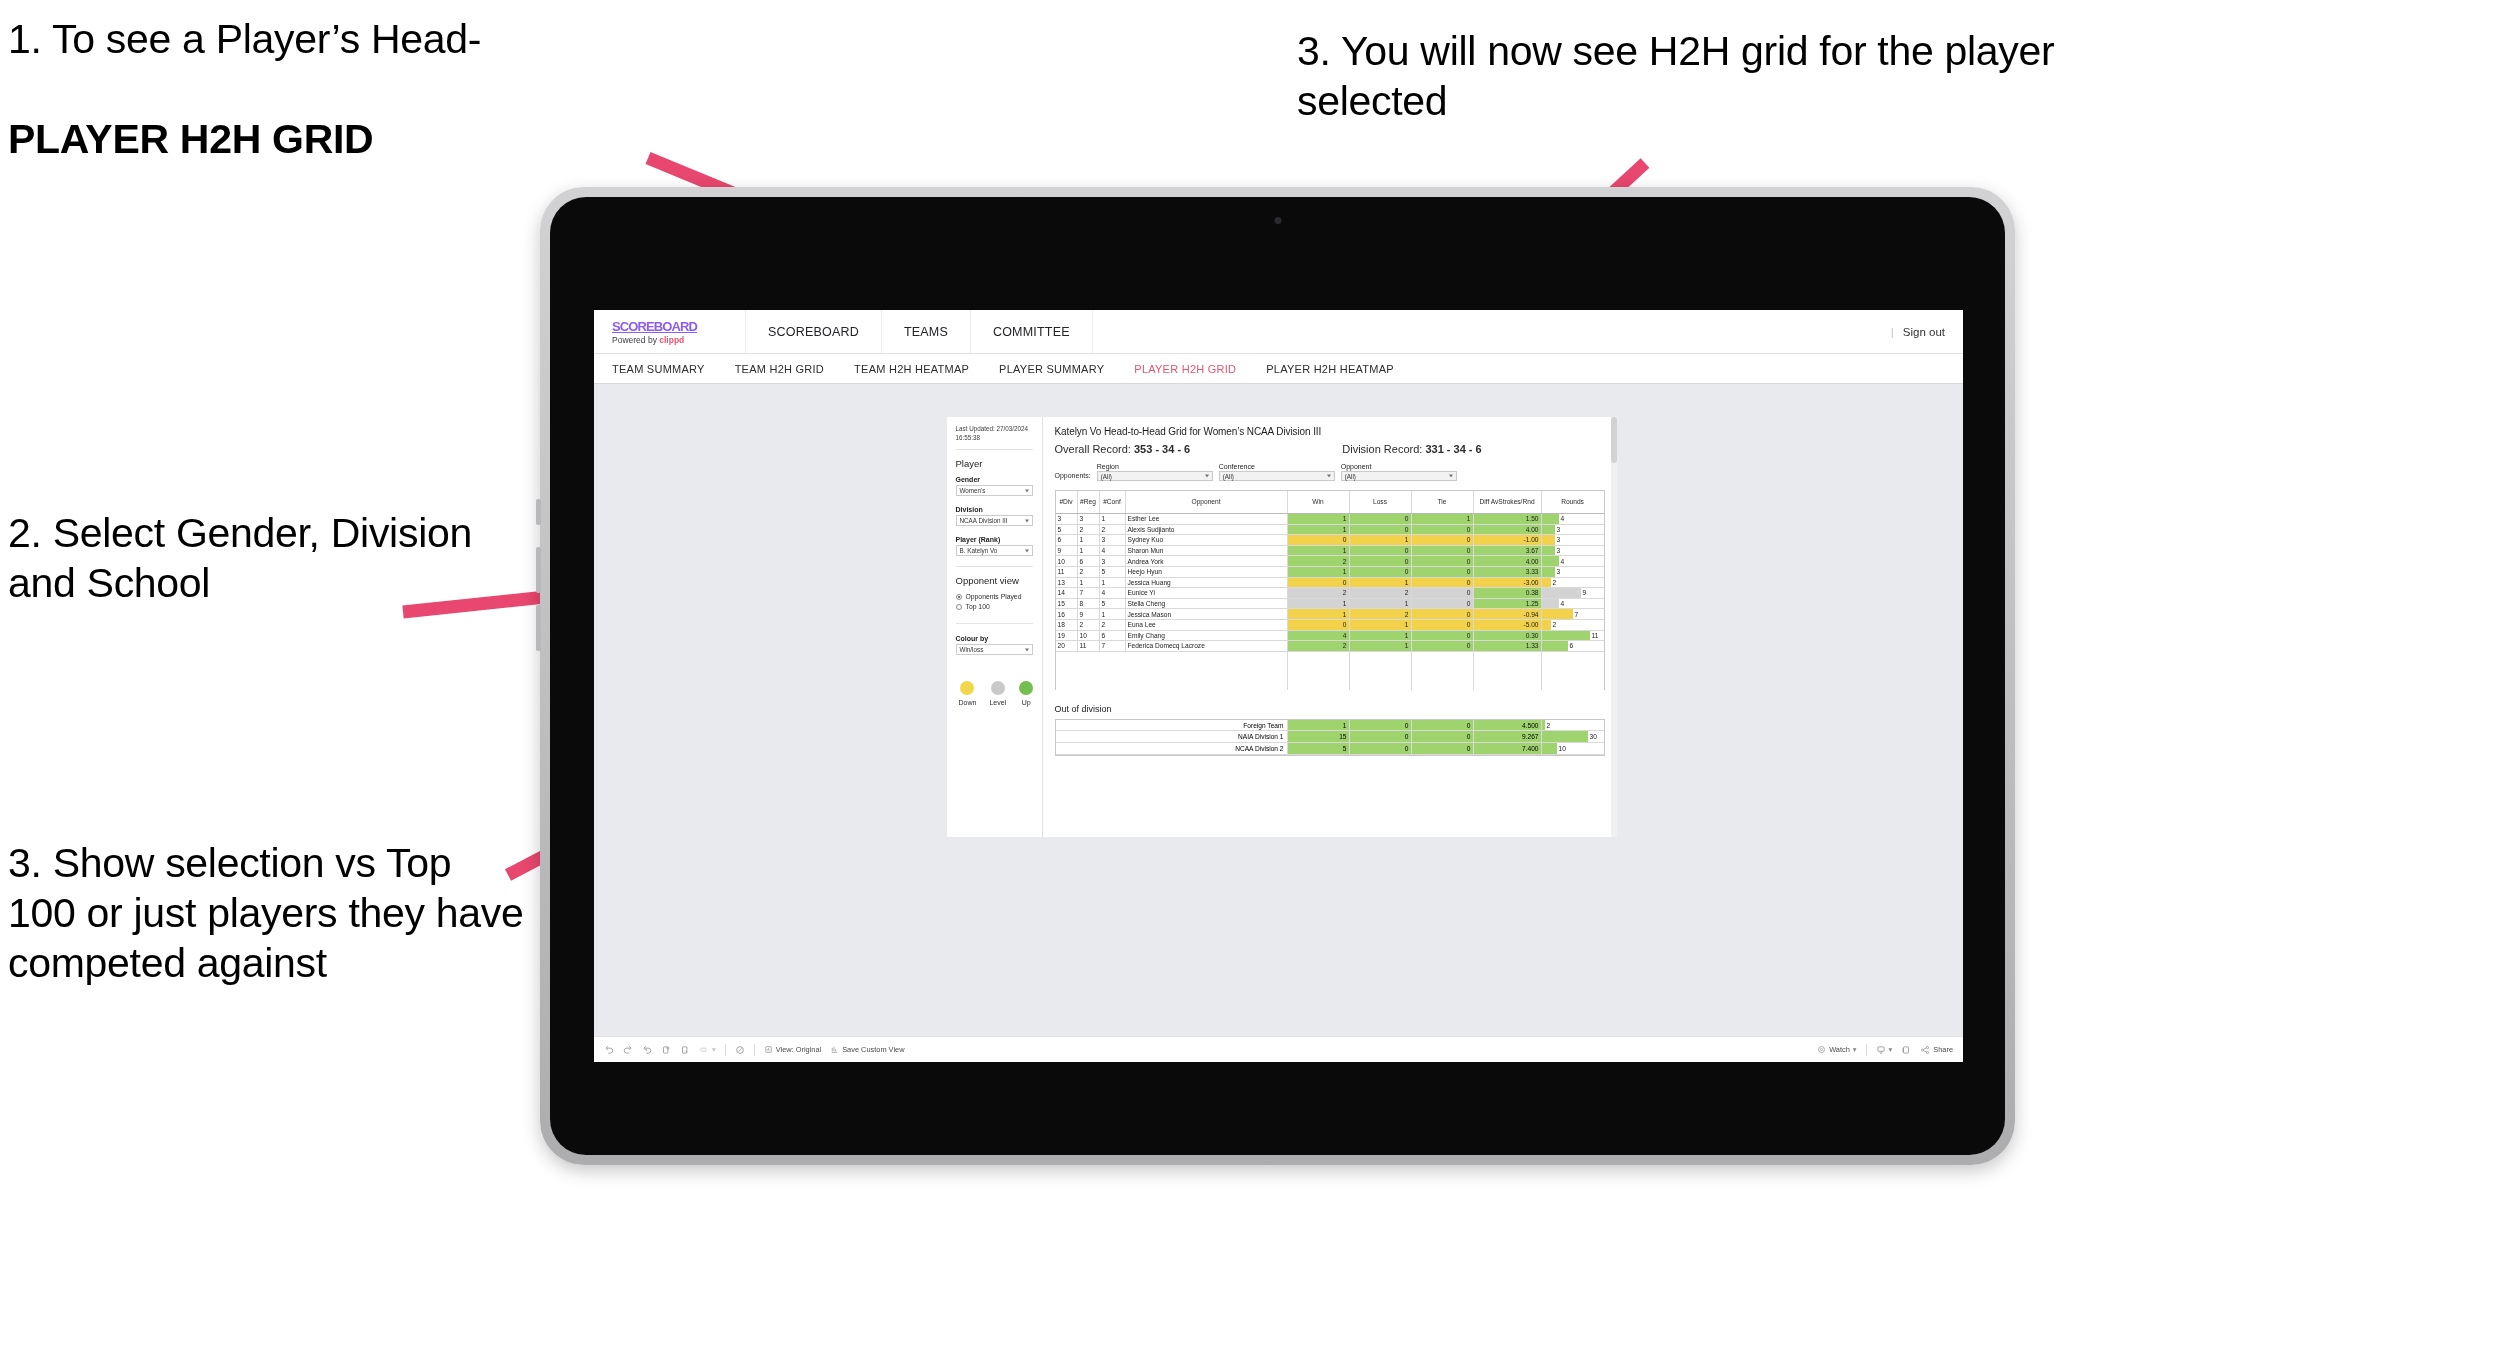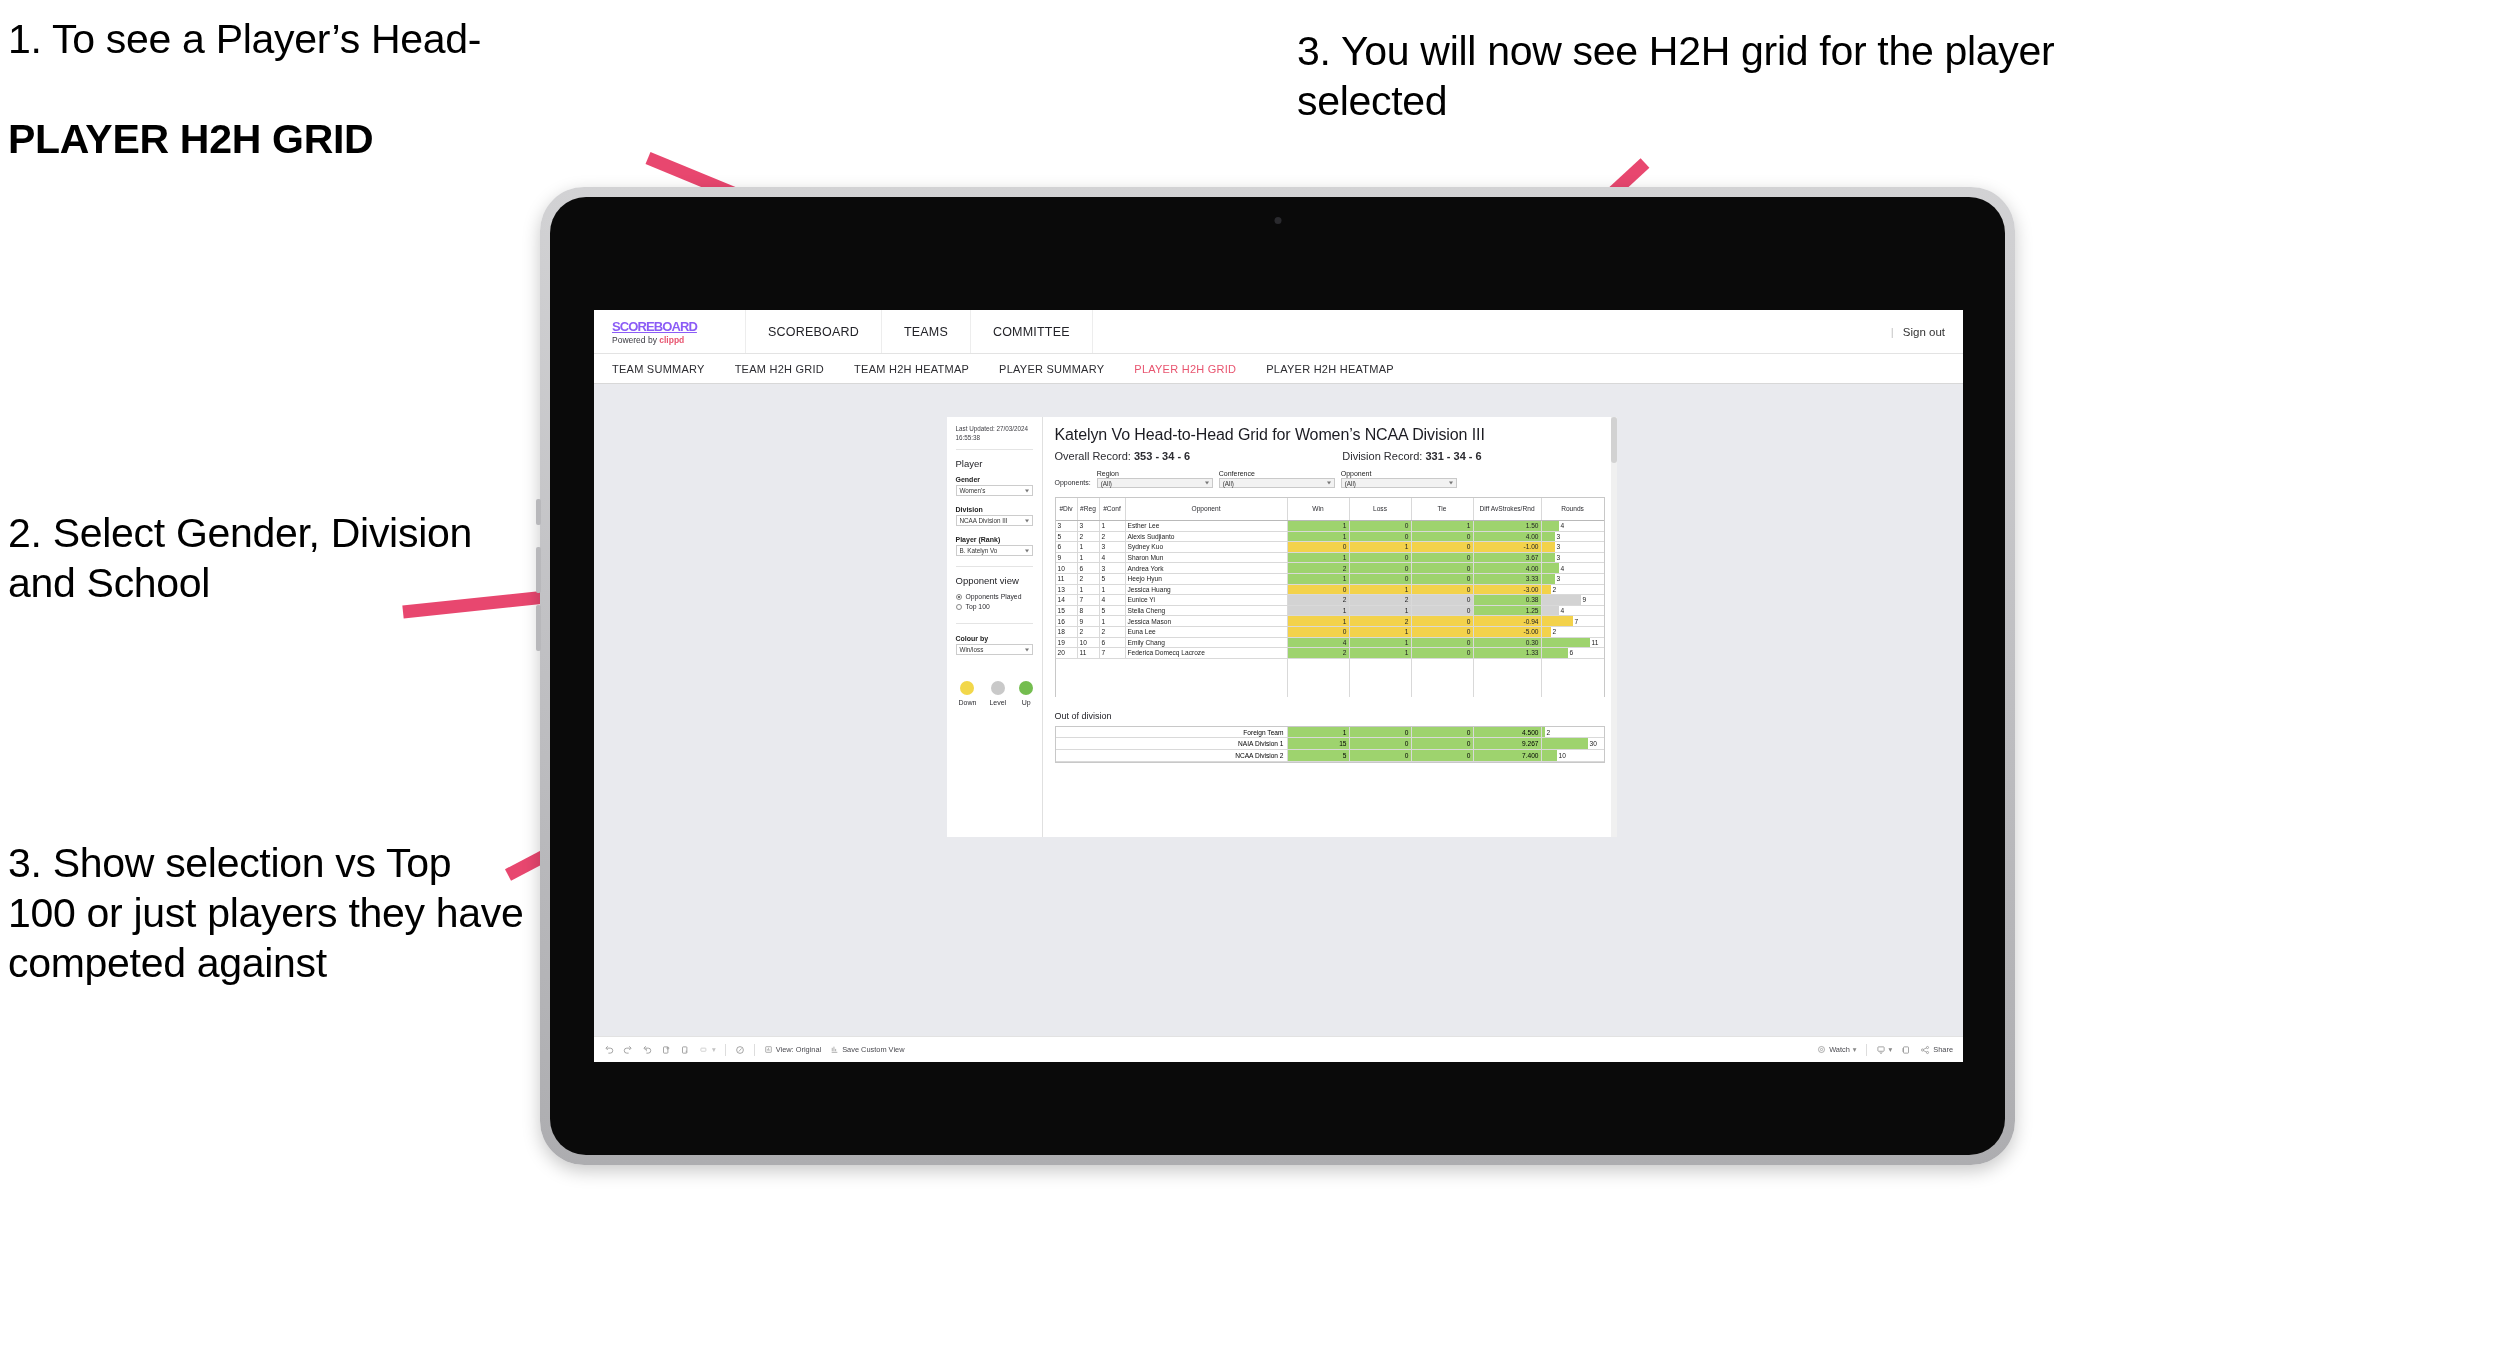--- a/index.html
+++ b/index.html
@@ -107,21 +107,21 @@
   .radio.on::after { content: ""; position: absolute; left: 1px; top: 1px;
                      width: 2px; height: 2px; border-radius: 50%; background: #444; }
   .radio-label { font-size: 6.8px; color: #2b2b30; }
   #legend { display: flex; gap: 13px; margin-top: 26px; padding-left: 3px; }
   .lg { text-align: center; }
   .lg .dot { width: 14px; height: 14px; border-radius: 50%; margin: 0 auto 4px; }
   .lg .cap { font-size: 7px; color: #2b2b30; }
 
   
   #vizmain { flex: 1; padding: 9px 11px 0 12px; position: relative; }
-  #viz-title { font-size: 16px; color: #1c1c22; font-weight: normal; letter-spacing: -.1px; }
+  #viz-title { font-size: 10px; color: #1c1c22; font-weight: normal; letter-spacing: -.1px; }
   #records { display: flex; margin-top: 6px; font-size: 11px; color: #2b2b30; }
   #records .rec2 { margin-left: 152px; }
   #records b { font-weight: bold; }
 
   #opp-filters { display: flex; align-items: flex-end; margin-top: 8px; gap: 6px; }
   #opp-lbl { font-size: 7px; color: #2b2b30; padding-bottom: 2px; }
   .ffield { width: 116px; }
   .ffield .fl { font-size: 7px; color: #222; margin-bottom: 1px; }
   .ffield .sel { margin-bottom: 0; height: 10px; background: #f2f2f2; border-color: #c9c9c9; }
 

